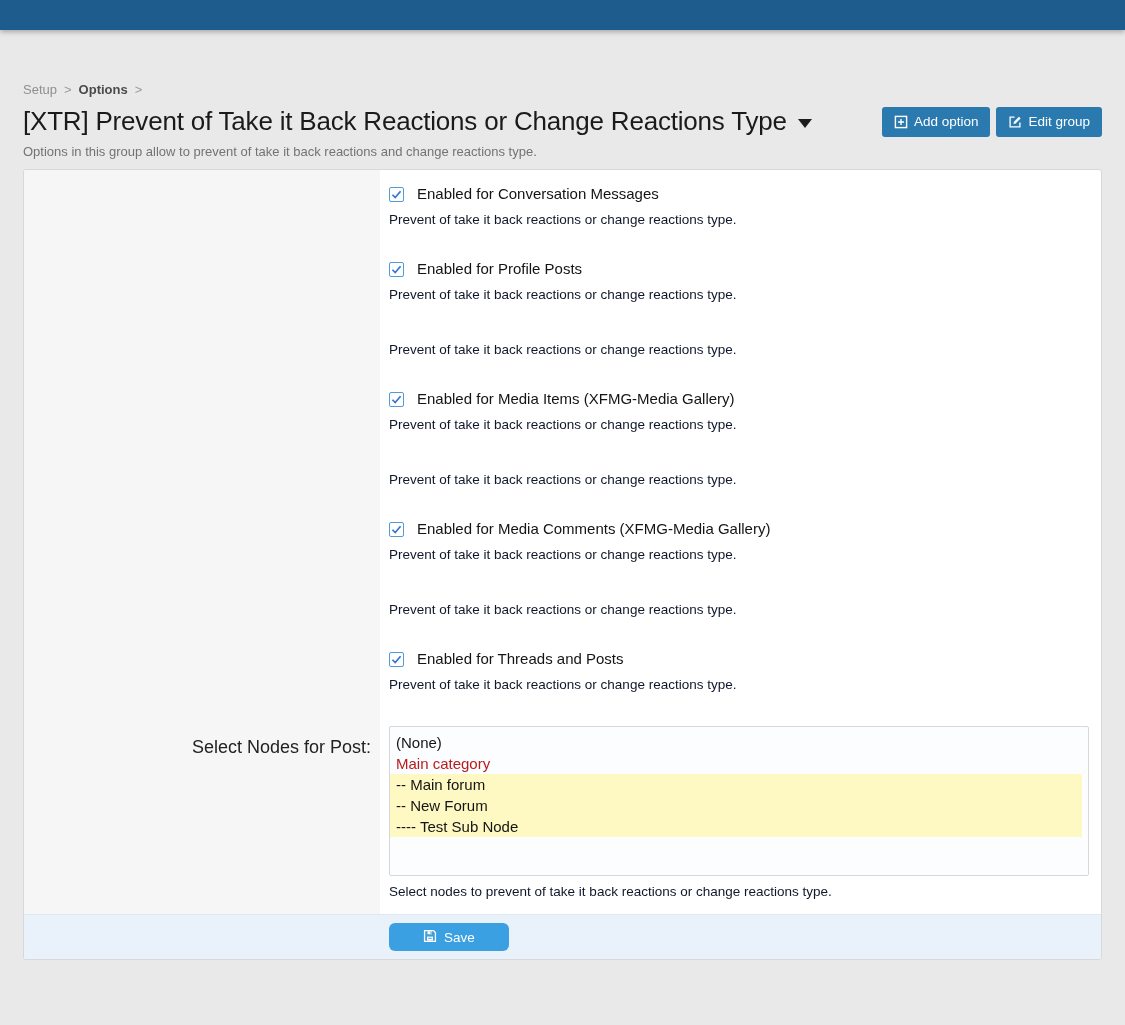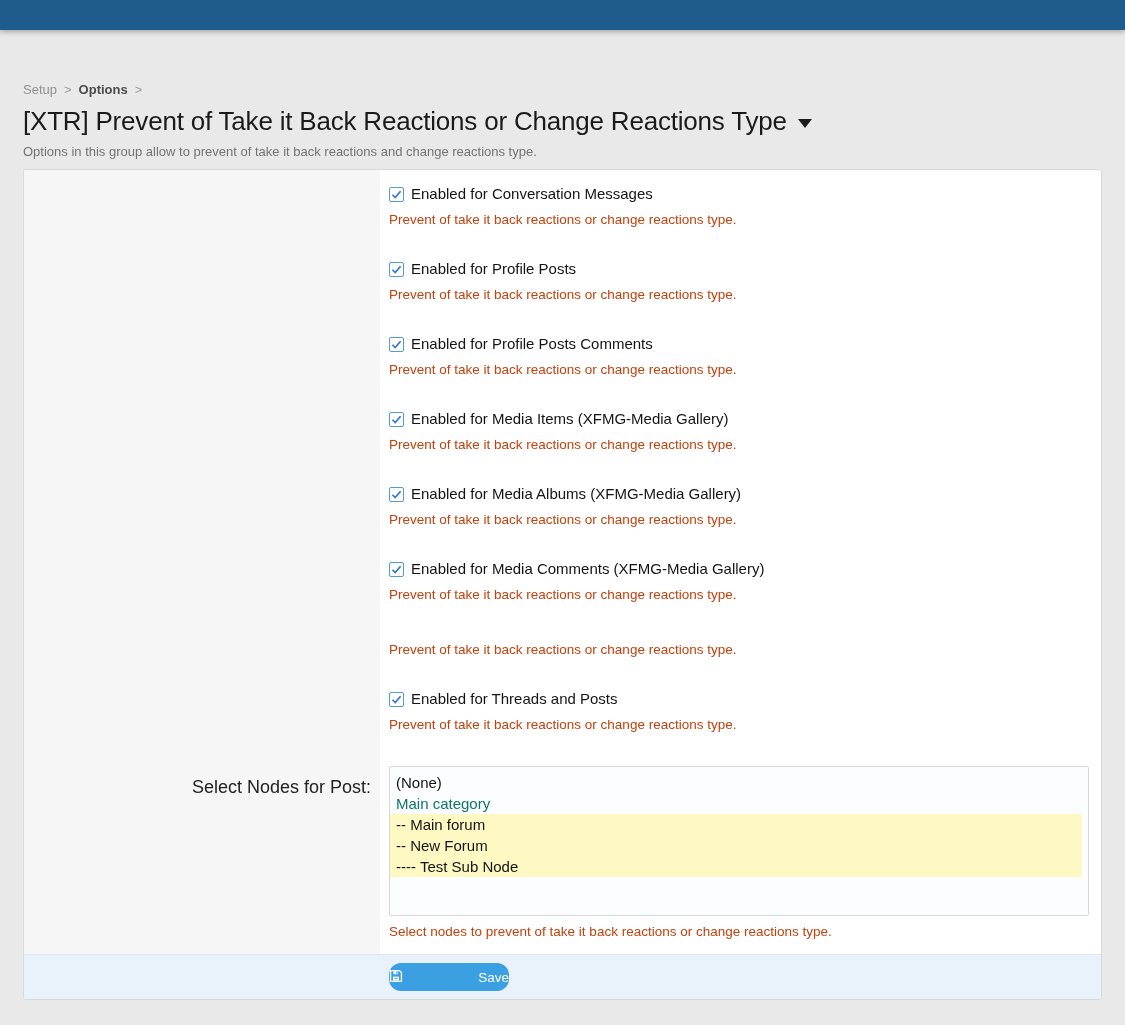--- a/index.html
+++ b/index.html
@@ -49,63 +49,83 @@
   }
   .cell-right { flex:1; padding:0 12px 0 9px; }
 
   .opt-row .cell-right { padding-top:14px; padding-bottom:17px; }
   .check-line { display:flex; align-items:center; cursor:pointer; }
   .checkbox {
     width:15px; height:15px; flex:0 0 15px;
     background:#fff; border:1px solid #4f9cd8; border-radius:2px;
     display:flex; align-items:center; justify-content:center;
   }
-  .opt-label { font-size:15px; color:#141414; margin-left:7px; line-height:20px; }
-  .opt-explain { font-size:13.5px; color:#c2410c; margin-top:7px; line-height:17px; }
+  .opt-label { font-size:15px; color:#141414; margin-left:13px; line-height:20px; }
+  .opt-explain { font-size:13.5px; color:#0f172a; margin-top:7px; line-height:17px; }
 
   .select-row .cell-left { padding:27px 9px 0 0; }
   .select-label { font-size:18px; color:#222; }
   .select-row .cell-right { padding-top:16px; padding-bottom:14px; }
   .listbox {
     height:150px; border:1px solid #d4d8dc; border-radius:2px;
     background:#fbfdff; padding:5px 0 0 0; overflow:hidden; cursor:default;
   }
   .lb-option {
     font-size:15px; line-height:21px; height:21px;
     padding-left:6px; margin-right:6px; color:#141414;
     white-space:nowrap;
   }
-  .lb-option.is-muted { color:#0f766e; }
+  .lb-option.is-muted { color:#b91c1c; }
   .lb-option.is-selected { background:#fef9c3; }
 
   .save-row {
     background:#e9f2fb; border-top:1px solid #dfe8f1;
     padding:8px 0;
   }
   .btn-save {
-    display:inline-flex; align-items:center; justify-content:space-between; gap:7px;
+    display:inline-flex; align-items:center; justify-content:center; gap:7px;
     margin-left:365px; width:120px; height:28px;
     background:#3ba0e2; color:#fff; font-size:13.5px;
-    border:none; border-radius:12px; cursor:pointer; font-family:inherit;
+    border:none; border-radius:6px; cursor:pointer; font-family:inherit;
   }
 </style>
 </head>
 <body>
 
 <div class="topbar"></div>
 
 <div class="page-head">
   <div class="breadcrumb">
     <span class="crumb">Setup</span><span class="sep">&gt;</span><span class="crumb bold">Options</span><span class="sep">&gt;</span>
   </div>
   <div class="title-row">
     <div class="title-wrap">
       <h1 class="page-title">[XTR] Prevent of Take it Back Reactions or Change Reactions Type</h1>
       <span class="menu-arrow"></span>
     </div>
+    <div class="head-buttons">
+      <button class="btn">
+        <span>
+          <svg width="14" height="14" viewBox="0 0 16 16">
+              <rect x="1.6" y="1.6" width="12.8" height="12.8" fill="none" stroke="#fff" stroke-width="1.6"></rect>
+              <path d="M8 4.6v6.8M4.6 8h6.8" stroke="#fff" stroke-width="1.6" fill="none"></path>
+            </svg>
+        </span>
+        <span>Add option</span>
+      </button>
+      <button class="btn">
+        <span>
+          <svg width="14" height="14" viewBox="0 0 16 16">
+              <path d="M13.6 8.5v5.1H2.4V2.4h5.1" fill="none" stroke="#fff" stroke-width="1.5"></path>
+              <path d="M6.2 10.3l.7-2.6 5.6-5.6 1.9 1.9-5.6 5.6z" fill="#fff"></path>
+            </svg>
+        </span>
+        <span>Edit group</span>
+      </button>
+    </div>
   </div>
   <div class="page-desc">Options in this group allow to prevent of take it back reactions and change reactions type.</div>
 </div>
 
 <div class="panel">
 
   <div id="option-rows">
     <div class="row opt-row">
       <div class="cell-left"></div>
       <div class="cell-right">
@@ -132,28 +152,20 @@
           </span>
           <span class="opt-label">Enabled for Profile Posts</span>
         </div>
         <div class="opt-explain">Prevent of take it back reactions or change reactions type.</div>
       </div>
     </div>
 
     <div class="row opt-row">
       <div class="cell-left"></div>
       <div class="cell-right">
-        <div class="check-line">
-          <span class="checkbox">
-            <svg width="13" height="13" viewBox="0 0 15 15">
-                <polyline points="2.8,7.8 6,11 12.2,3.8" fill="none" stroke="#3a74cf" stroke-width="2"></polyline>
-              </svg>
-          </span>
-          <span class="opt-label">Enabled for Profile Posts Comments</span>
-        </div>
         <div class="opt-explain">Prevent of take it back reactions or change reactions type.</div>
       </div>
     </div>
 
     <div class="row opt-row">
       <div class="cell-left"></div>
       <div class="cell-right">
         <div class="check-line">
           <span class="checkbox">
             <svg width="13" height="13" viewBox="0 0 15 15">
@@ -162,28 +174,20 @@
           </span>
           <span class="opt-label">Enabled for Media Items (XFMG-Media Gallery)</span>
         </div>
         <div class="opt-explain">Prevent of take it back reactions or change reactions type.</div>
       </div>
     </div>
 
     <div class="row opt-row">
       <div class="cell-left"></div>
       <div class="cell-right">
-        <div class="check-line">
-          <span class="checkbox">
-            <svg width="13" height="13" viewBox="0 0 15 15">
-                <polyline points="2.8,7.8 6,11 12.2,3.8" fill="none" stroke="#3a74cf" stroke-width="2"></polyline>
-              </svg>
-          </span>
-          <span class="opt-label">Enabled for Media Albums (XFMG-Media Gallery)</span>
-        </div>
         <div class="opt-explain">Prevent of take it back reactions or change reactions type.</div>
       </div>
     </div>
 
     <div class="row opt-row">
       <div class="cell-left"></div>
       <div class="cell-right">
         <div class="check-line">
           <span class="checkbox">
             <svg width="13" height="13" viewBox="0 0 15 15">

